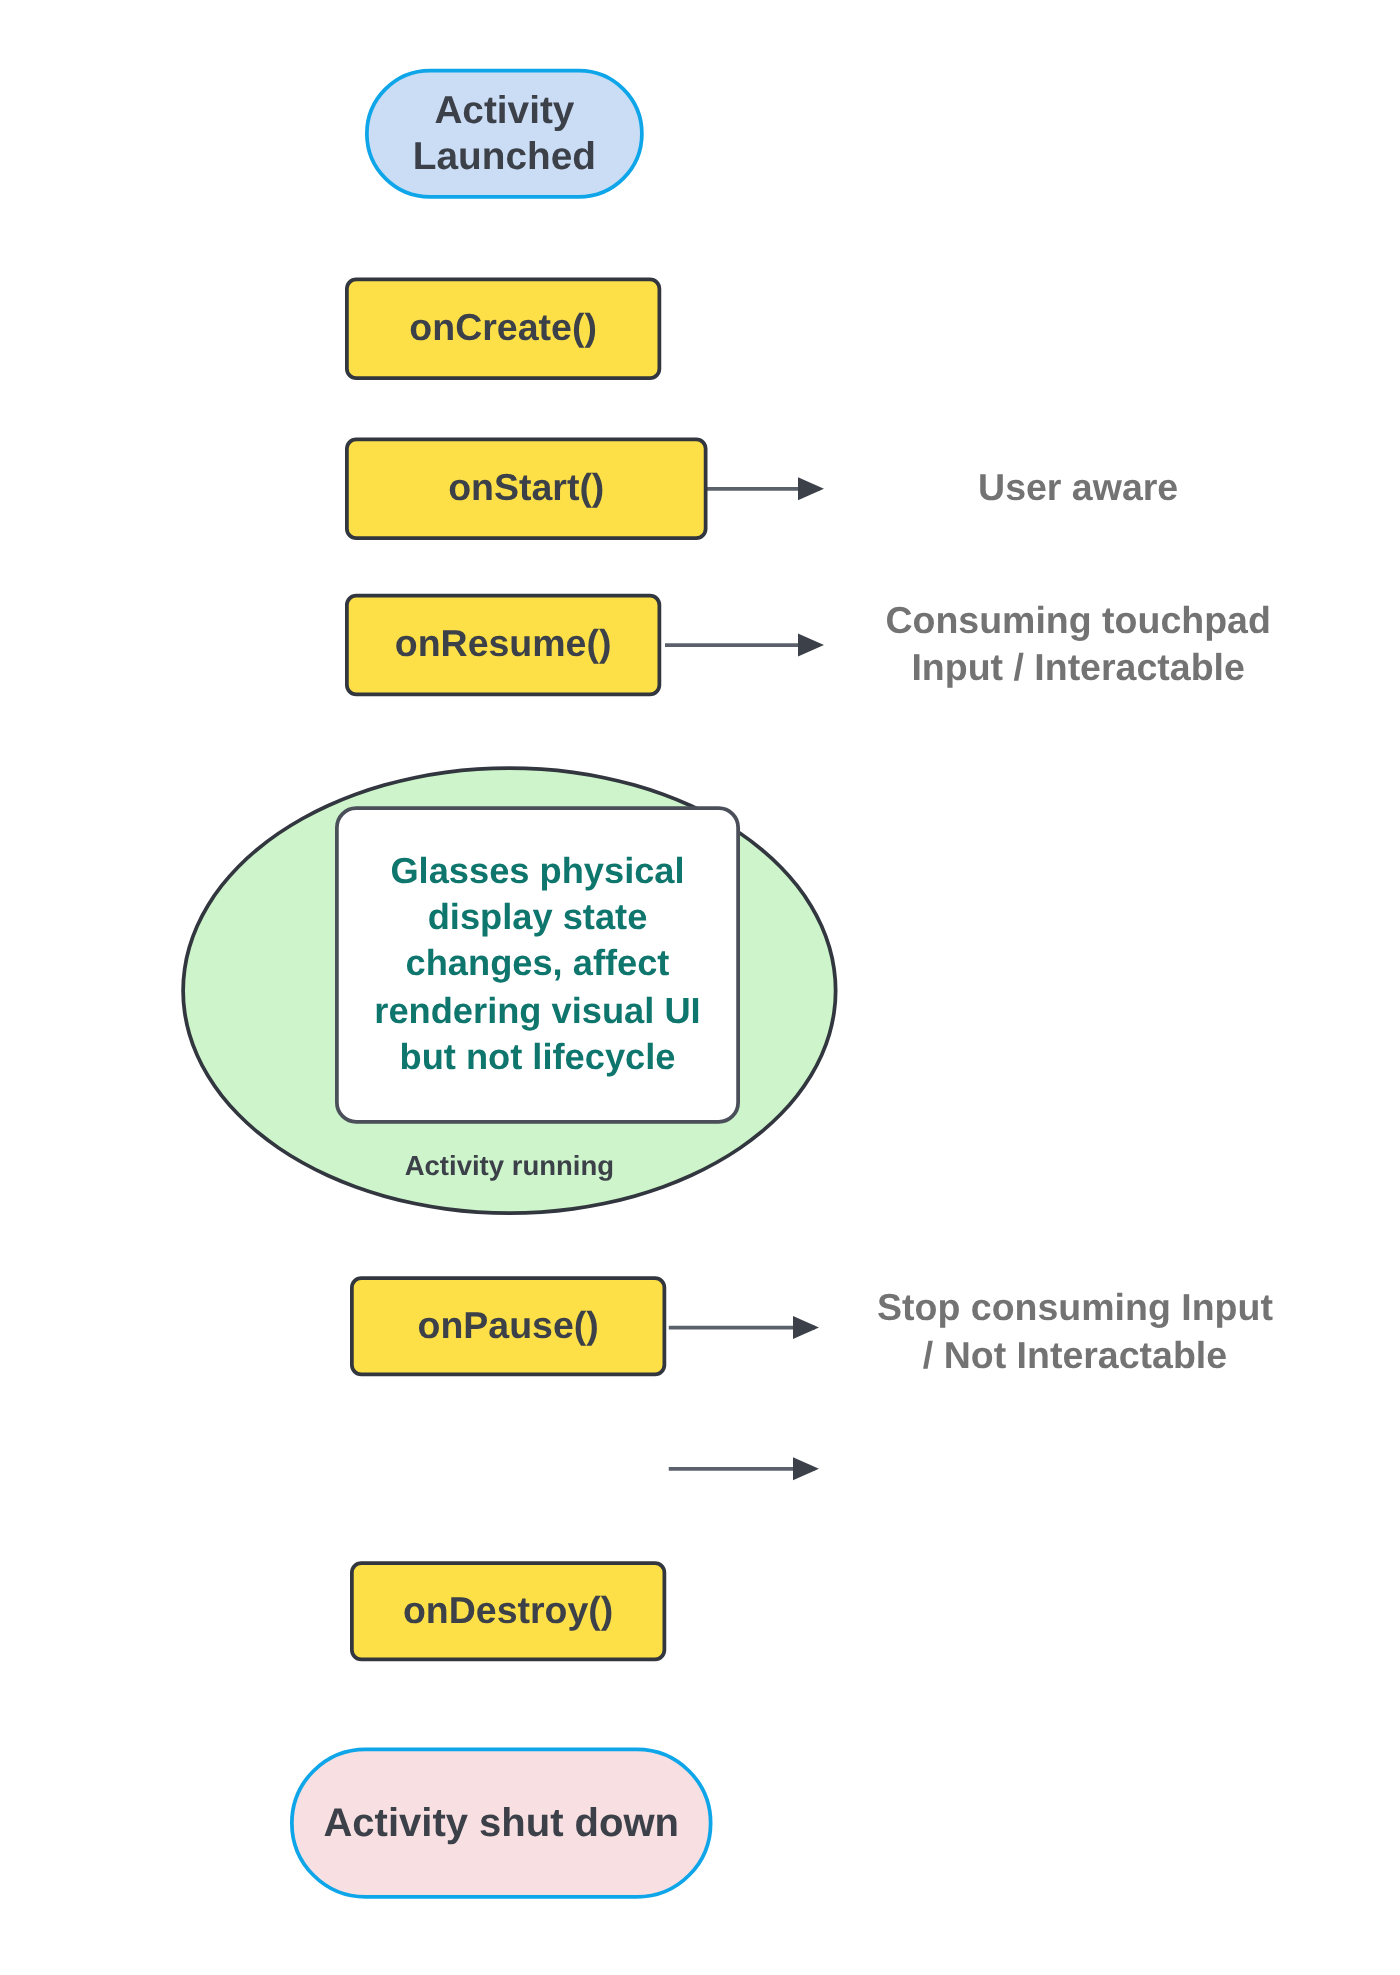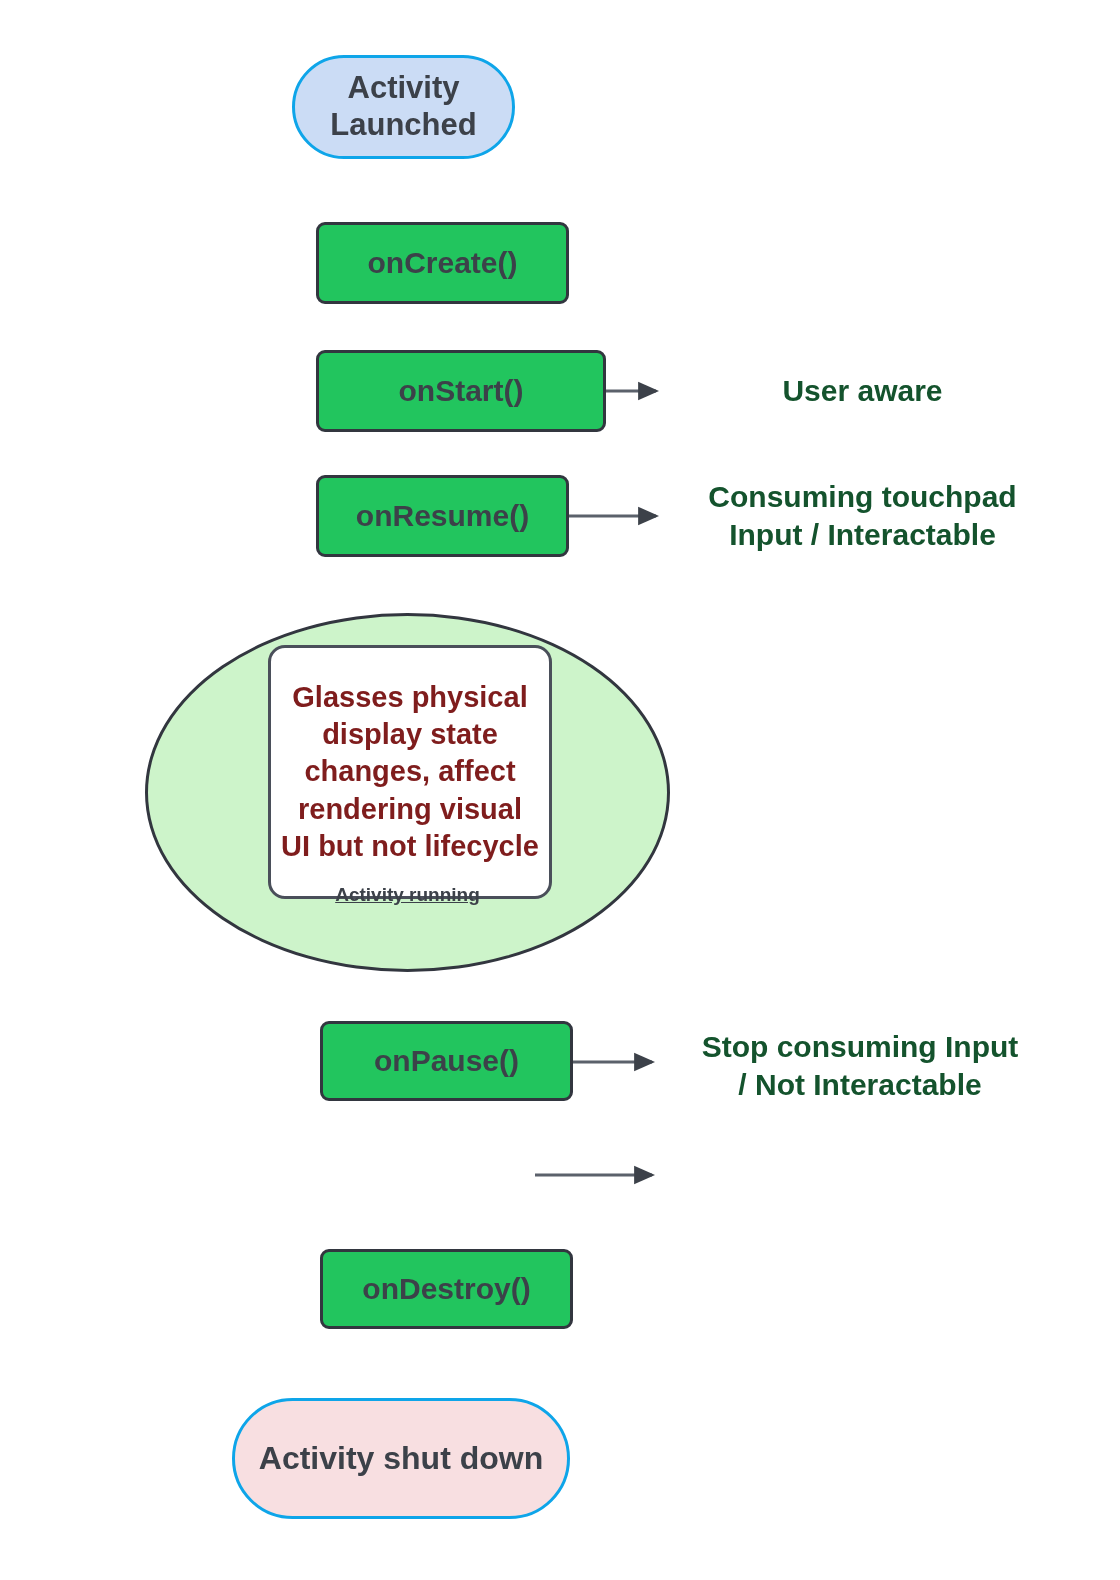--- a/index.html
+++ b/index.html
@@ -52,25 +52,24 @@
     left: 232px;
     top: 1398px;
     width: 338px;
     height: 121px;
     background: #f8dfe1;
     font-size: 32px;
   }
 
   
   .method-box {
-    background: #22c55e;
+    background: #fde047;
     border-radius: 9px;
     font-size: 30px;
     border: 3px solid #32363f;
-    margin-left: 40px;
   }
 
   .mb-create  { left: 276px; top: 222px;  width: 253px; height: 82px; }
   .mb-start   { left: 276px; top: 350px;  width: 290px; height: 82px; }
   .mb-resume  { left: 276px; top: 475px;  width: 253px; height: 82px; }
   .mb-pause   { left: 280px; top: 1021px; width: 253px; height: 80px; }
   .mb-stop    { left: 280px; top: 1135px; width: 253px; height: 80px; }
   .mb-destroy { left: 280px; top: 1249px; width: 253px; height: 80px; }
 
   
@@ -82,52 +81,51 @@
     height: 359px;
     box-sizing: border-box;
     background: #cdf4ca;
     border: 3px solid #32363f;
     border-radius: 50%;
   }
   .running-inner-box {
     position: absolute;
     left: 268px;
     top: 645px;
-    width: 284px;
+    width: 324px;
     height: 254px;
     box-sizing: border-box;
     background: #ffffff;
     border: 3px solid #4a4f5a;
     border-radius: 17px;
     display: flex;
     align-items: center;
     justify-content: center;
     text-align: center;
-    color: #7f1d1d;
+    color: #0f766e;
     font-weight: bold;
     font-size: 29px;
     line-height: 1.28;
     padding: 4px 10px;
   }
   .running-label {
     position: absolute;
     left: 145px;
-    top: 884px;
+    top: 920px;
     width: 525px;
     text-align: center;
     color: #3c4149;
     font-weight: bold;
-    font-size: 19px;
-    text-decoration: underline;
+    font-size: 22px;
   }
 
   
   .side-label {
     position: absolute;
-    color: #14532d;
+    color: #737373;
     font-weight: bold;
     font-size: 30px;
     line-height: 1.25;
     text-align: center;
     white-space: pre-line;
   }
   .sl-aware      { left: 690px; top: 372px;  width: 345px; }
   .sl-consuming  { left: 690px; top: 478px;  width: 345px; }
   .sl-stop       { left: 680px; top: 1028px; width: 360px; }
   .sl-nolonger   { left: 680px; top: 1155px; width: 360px; }

